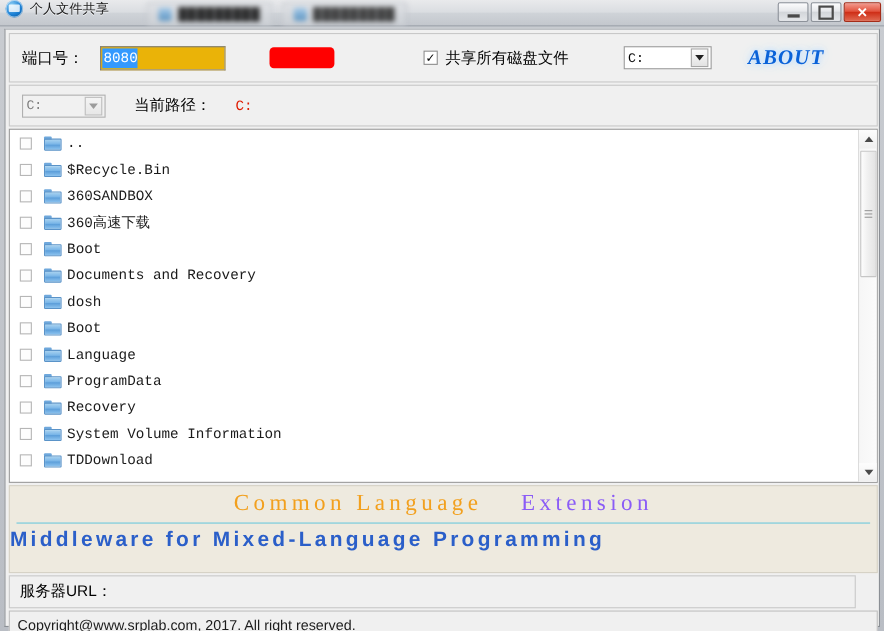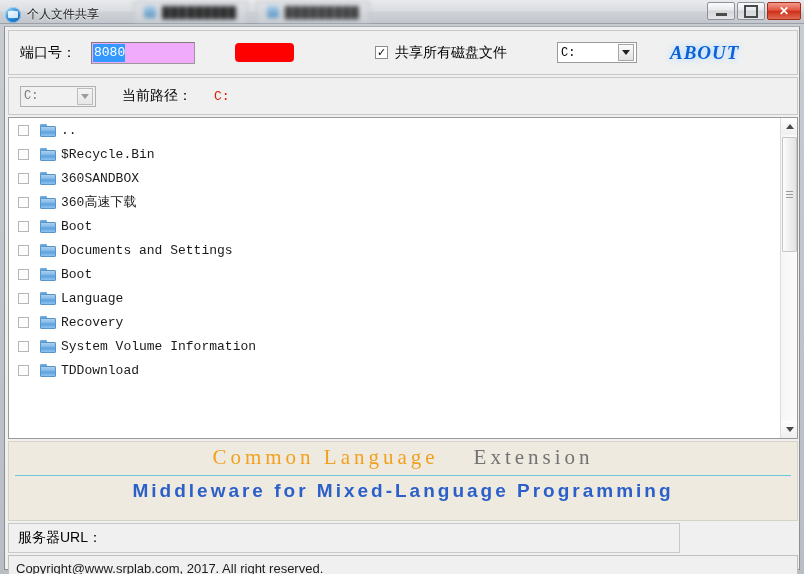--- a/index.html
+++ b/index.html
@@ -15,21 +15,21 @@
     background: linear-gradient(180deg,#c9ccd1 0%, #b9bdc4 100%);
     box-sizing: border-box;
   }
 
   
   .titlebar {
     position: absolute; left: 0; top: 0; width: 804px; height: 24px;
     background: linear-gradient(180deg,#e9eaec 0%,#dadde1 48%,#cfd3d8 52%,#c3c7cd 100%);
     border-bottom: 1px solid #9aa0a8;
     box-sizing: border-box;
-    display: flex; align-items: flex-end;
+    display: flex; align-items: flex-start;
   }
   .app-icon {
     width: 16px; height: 16px; margin-left: 5px; margin-right: 6px;
     border-radius: 50%;
     background: radial-gradient(circle at 35% 30%, #8fd0f5 0%, #1a7fd4 55%, #0a4e8a 100%);
     box-shadow: inset 0 0 0 1px #ffffff88;
     position: relative; flex: 0 0 auto;
   }
   .app-icon::after{
     content:""; position:absolute; left:3px; top:4px; width:10px; height:7px;
@@ -85,23 +85,23 @@
 
   
   .row1 {
     position:absolute; left:3px; top:3px; width:790px; height:45px;
     display:flex; align-items:center;
   }
   .lbl-cn { font-size:14px; color:#000; white-space:nowrap; }
   .port-label { margin-left: 11px; }
   .port-input {
     margin-left: 15px;
-    width: 104px; height: 22px;
+    width: 114px; height: 22px;
     border: 1px solid #9a9a9a; border-top-color:#7d7d7d; border-left-color:#7d7d7d;
-    background:#f0abfc; box-sizing:border-box;
+    background:#eab308; box-sizing:border-box;
     display:flex; align-items:center; padding-left:1px;
     font-family:"Liberation Mono", monospace;
   }
   .sel-text {
     background:#3399ff; color:#ffffff; font-size:13px;
     font-family:"Liberation Mono", monospace; line-height:16px; padding:1px 0 1px 1px;
   }
   .red-block {
     margin-left: 40px;
     width: 59px; height: 19px;
@@ -212,31 +212,31 @@
   .banner {
     position:absolute; left:3px; top:414px; width:790px; height:80px;
     background:#eeeadf; border:1px solid #d6d2c6; box-sizing:border-box;
     overflow:hidden;
   }
   .banner-l1 {
     position:absolute; left:0; right:0; top:3px; text-align:center;
     font-family:"Liberation Serif", serif; font-size:21px; letter-spacing:4px;
   }
   .b-orange { color:#f2a01e; }
-  .b-gray { color:#737373; margin-left:35px; }
+  .b-gray { color:#8b5cf6; margin-left:35px; }
   .banner-rule {
     position:absolute; left:6px; right:6px; top:33px; height:1px; background:#6ec8dd;
   }
   .banner-l2 {
-    position:absolute; left:0; right:0; top:38px; text-align:center;
+    position:absolute; left:0; right:0; top:38px; 
     font-family:"Liberation Sans", sans-serif; font-weight:bold;
     font-size:19px; letter-spacing:3px; color:#2b5fc9;
   }
   .url-row {
-    position:absolute; left:3px; top:496px; width:672px; height:30px;
+    position:absolute; left:3px; top:496px; width:770px; height:30px;
     display:flex; align-items:center;
   }
   .url-label { margin-left:9px; font-size:14px; }
 
   .statusbar {
     position:absolute; left:3px; top:528px; width:790px; height:26px;
     background:#f0f0f0; border:1px solid #c0c0c0; box-sizing:border-box;
     display:flex; align-items:center;
   }
   .status-text { margin-left:7px; font-size:13px; color:#1c1c1c; }
@@ -354,37 +354,53 @@
               <span class="body"></span>
             </div>
             <div class="fname">Boot</div>
           </div>
           <div class="frow">
             <div class="fchk"></div>
             <div class="folder">
               <span class="tab"></span>
               <span class="body"></span>
             </div>
-            <div class="fname">Documents and Settings</div>
+            <div class="fname">Documents and Recovery</div>
+          </div>
+          <div class="frow">
+            <div class="fchk"></div>
+            <div class="folder">
+              <span class="tab"></span>
+              <span class="body"></span>
+            </div>
+            <div class="fname">dosh</div>
           </div>
           <div class="frow">
             <div class="fchk"></div>
             <div class="folder">
               <span class="tab"></span>
               <span class="body"></span>
             </div>
             <div class="fname">Boot</div>
           </div>
           <div class="frow">
             <div class="fchk"></div>
             <div class="folder">
               <span class="tab"></span>
               <span class="body"></span>
             </div>
             <div class="fname">Language</div>
+          </div>
+          <div class="frow">
+            <div class="fchk"></div>
+            <div class="folder">
+              <span class="tab"></span>
+              <span class="body"></span>
+            </div>
+            <div class="fname">ProgramData</div>
           </div>
           <div class="frow">
             <div class="fchk"></div>
             <div class="folder">
               <span class="tab"></span>
               <span class="body"></span>
             </div>
             <div class="fname">Recovery</div>
           </div>
           <div class="frow">

